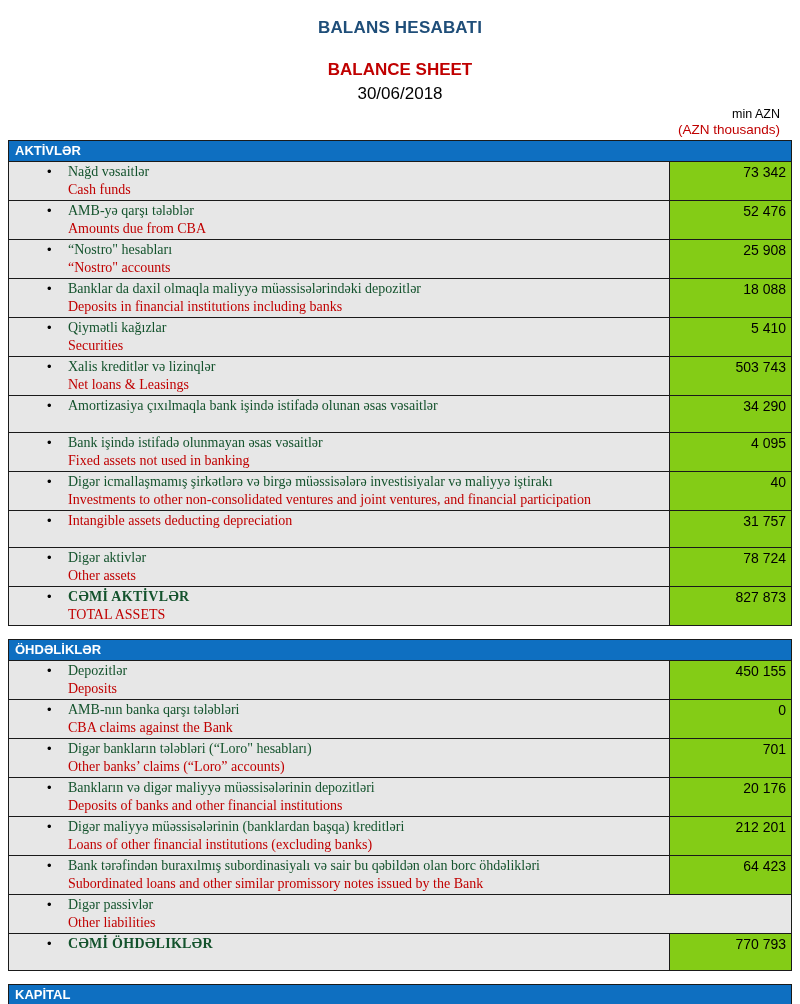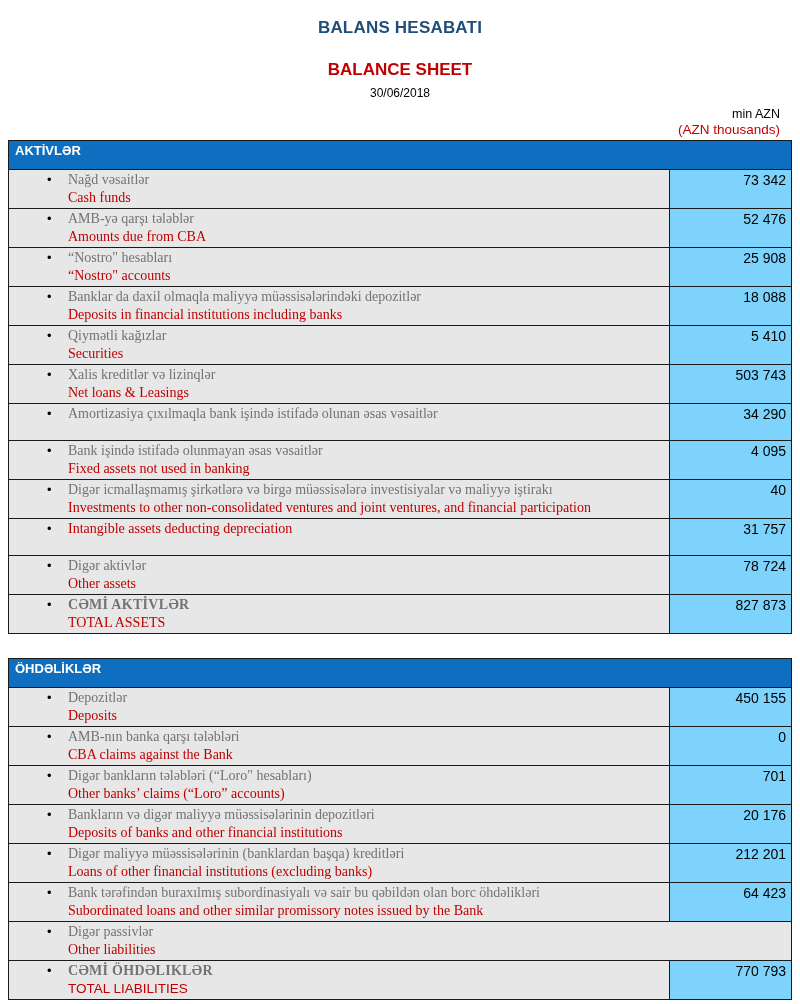--- a/index.html
+++ b/index.html
@@ -11,53 +11,53 @@
   :root {
     --section-blue:#0E6FC1;
     --title-navy:#1F4E79;
     --accent-red:#C00000;
     --label-gray:#E7E7E7;
     --border-dark:#1a1a1a;
   }
   .doc-header { text-align:center; padding-top:17px; }
   .title-az { color:var(--title-navy); font-weight:bold; font-size:17px; line-height:21px; letter-spacing:.2px; }
   .title-en { color:var(--accent-red); font-weight:bold; font-size:17px; line-height:21px; margin-top:21px; }
-  .report-date { font-size:12px; line-height:17px; margin-top:5px; color:#000; }
+  .report-date { font-size:17px; line-height:17px; margin-top:5px; color:#000; }
 
   .units { text-align:right; padding-right:20px; margin-top:5px; }
   .unit-az { font-size:12.5px; line-height:15px; color:#000; }
   .unit-en { font-size:13.5px; line-height:16px; color:var(--accent-red); }
 
   #sections-root { margin:2px 8px 0 8px; }
   .bs-section { border:1px solid var(--border-dark); }
-  .bs-section + .bs-section { margin-top:24px; }
+  .bs-section + .bs-section { margin-top:13px; }
 
   .section-header {
     background:var(--section-blue); color:#fff;
-    font-weight:bold; font-size:13px; line-height:20px; height:28px;
+    font-weight:bold; font-size:13px; line-height:20px; height:20px;
     padding-left:6px;
   }
 
   .row { display:flex; border-top:1px solid var(--border-dark); min-height:36px; }
   .cell.label {
     flex:1; background:var(--label-gray);
     padding:1px 4px 2px 59px; position:relative; overflow:hidden;
   }
   .bullet { position:absolute; left:38px; top:2px; font-size:13px; color:#000; }
   .lbl-az, .lbl-en {
     font-family:"Liberation Serif", serif;
     font-size:14px; line-height:17.5px; white-space:nowrap;
   }
-  .lbl-az { color:#737373; }
+  .lbl-az { color:#14532d; }
   .lbl-en { color:var(--accent-red); }
   .row.total .lbl-az { font-weight:bold; letter-spacing:.3px; }
   .row.en-sans .lbl-en { font-family:"Liberation Sans", sans-serif; font-size:13.5px; }
   .cell.value {
     width:122px; flex:none; box-sizing:border-box;
-    background:#7dd3fc; border-left:1px solid var(--border-dark);
+    background:#84cc16; border-left:1px solid var(--border-dark);
     text-align:right; padding:2px 5px 0 2px;
     font-size:14px; line-height:17px; color:#000;
   }
 </style>
 </head>
 <body>
 
 <header class="doc-header">
   <div class="title-az">BALANS HESABATI</div>
   <div class="title-en">BALANCE SHEET</div>
@@ -286,21 +286,20 @@
         <div class="lbl-en">Other liabilities</div>
       </div>
     </div>
   </div>
 
   <div class="row total en-sans">
     <div class="cell label">
       <span class="bullet">•</span>
       <div class="texts">
         <div class="lbl-az">CƏMİ ÖHDƏLIKLƏR</div>
-        <div class="lbl-en">TOTAL LIABILITIES</div>
       </div>
     </div>
     <div class="cell value">770 793</div>
   </div>
 </div>
   </section>
 
   <section class="bs-section">
     <div class="section-header">
       <span class="section-title">KAPİTAL</span>

